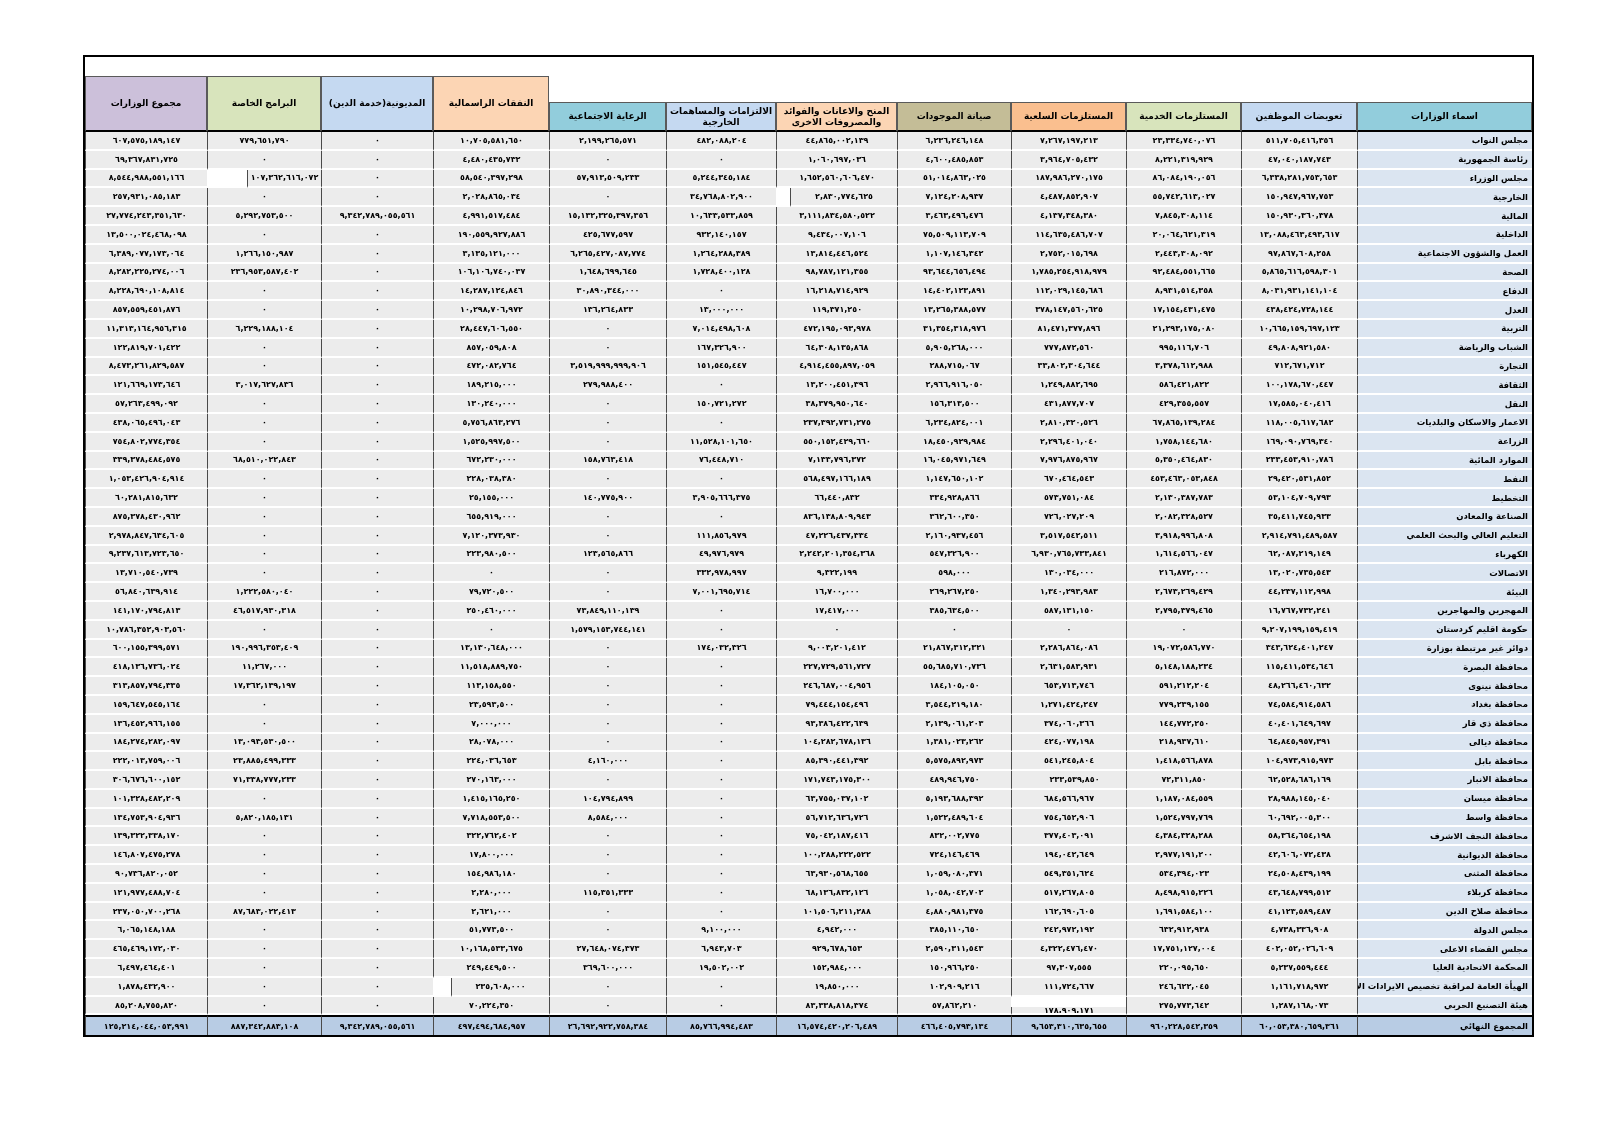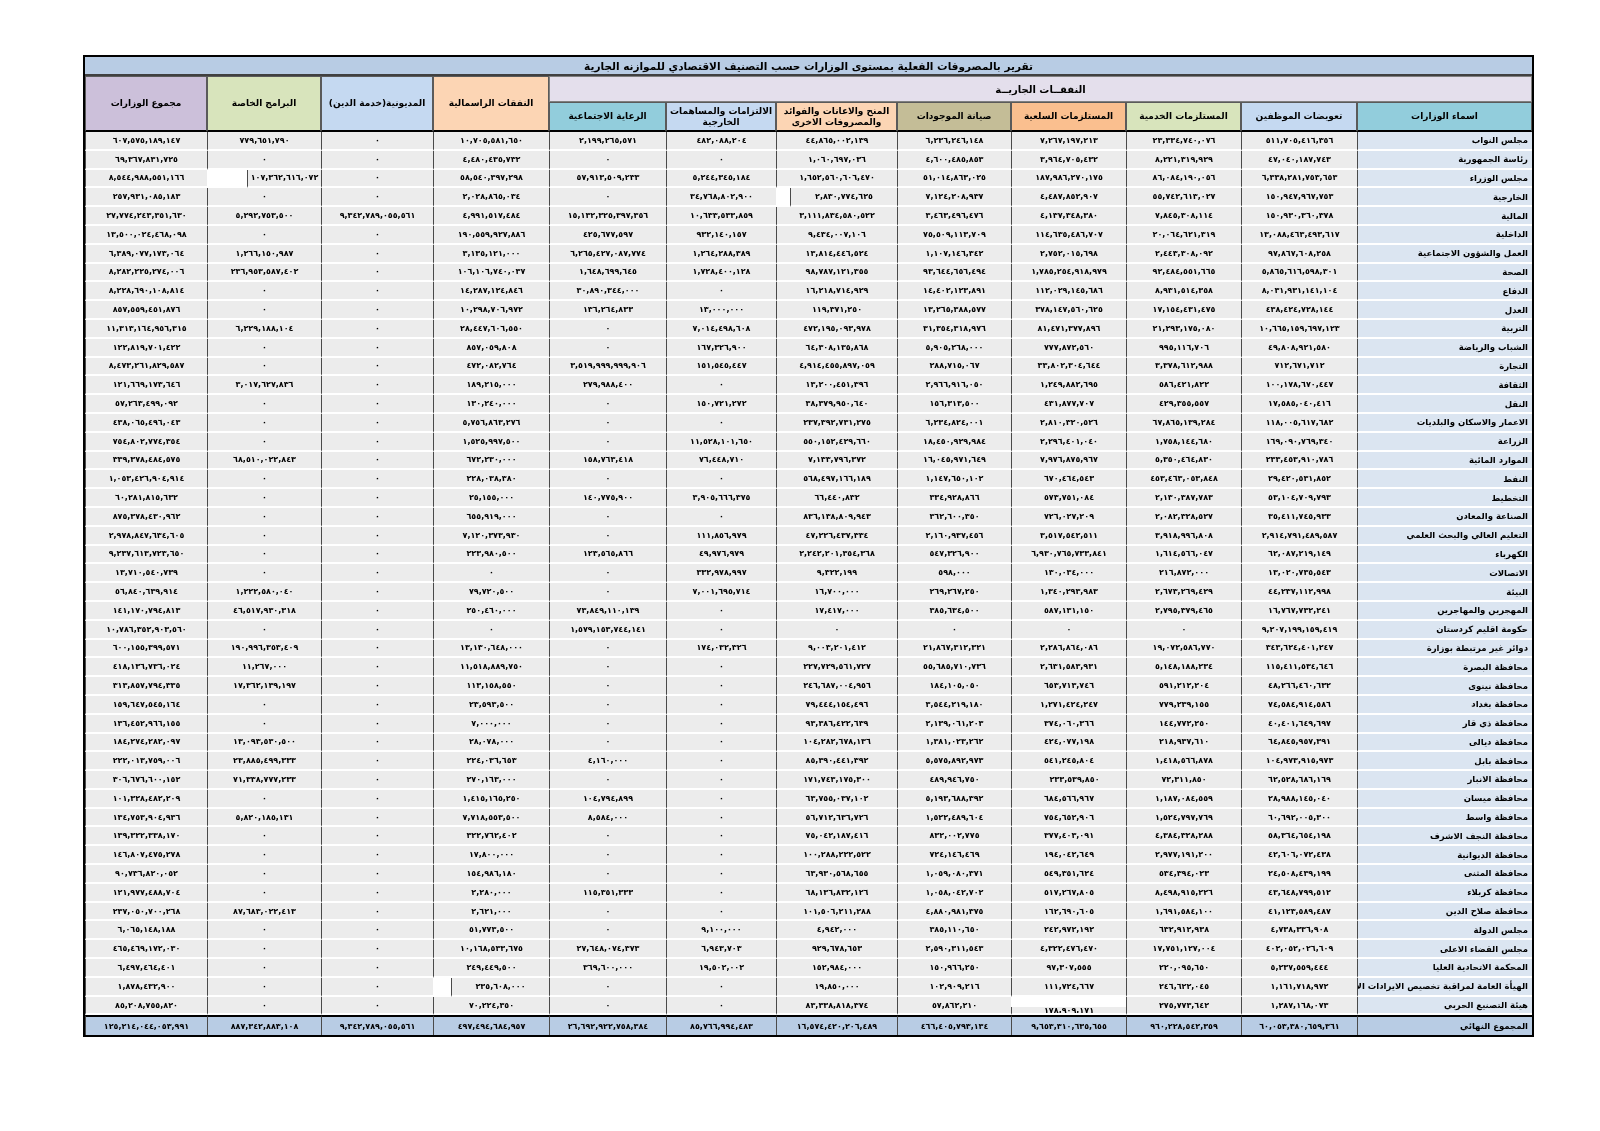--- a/index.html
+++ b/index.html
@@ -43,22 +43,20 @@
   }
   .total-cell{
     background:#b8cce4;border-top:2px solid #000;border-bottom:none;
     font-weight:700;
   }
 </style>
 </head>
 <body>
 
 <div id="grid" style="grid-template-columns: 175px 116px 115px 115px 114px 121px 110px 117px 116px 112px 114px 122px; grid-template-rows: 19px 26px 30px repeat(47, 18.8px) 20px;">
-  <div class="t-row">تقرير بالمصروفات الفعلية بمستوى الوزارات حسب التصنيف الاقتصادي للموازنه الجارية</div>
-  <div class="band">النفقــات الجاريــة</div>
 <div class="h" style="grid-area: 3 / 1; background: rgb(146, 205, 220);">اسماء الوزارات</div>
     <div class="h" style="grid-area: 3 / 2; background: rgb(197, 217, 241);">تعويضات الموظفين</div>
     <div class="h" style="grid-area: 3 / 3; background: rgb(216, 228, 188);">المستلزمات الخدمية</div>
     <div class="h" style="grid-area: 3 / 4; background: rgb(250, 191, 143);">المستلزمات السلعية</div>
     <div class="h" style="grid-area: 3 / 5; background: rgb(196, 189, 151);">صيانة الموجودات</div>
     <div class="h" style="grid-area: 3 / 6; background: rgb(252, 213, 180);">المنح والاعانات والفوائد والمصروفات الاخرى</div>
     <div class="h" style="grid-area: 3 / 7; background: rgb(197, 217, 241);">الالتزامات والمساهمات الخارجية</div>
     <div class="h" style="grid-area: 3 / 8; background: rgb(146, 205, 220);">الرعاية الاجتماعية</div>
     <div class="h tall" style="grid-area: 2 / 9 / span 2; background: rgb(252, 213, 180);">النفقات الراسمالية</div>
     <div class="h tall" style="grid-area: 2 / 10 / span 2; background: rgb(197, 217, 241);">المديونية(خدمة الدين)</div>

